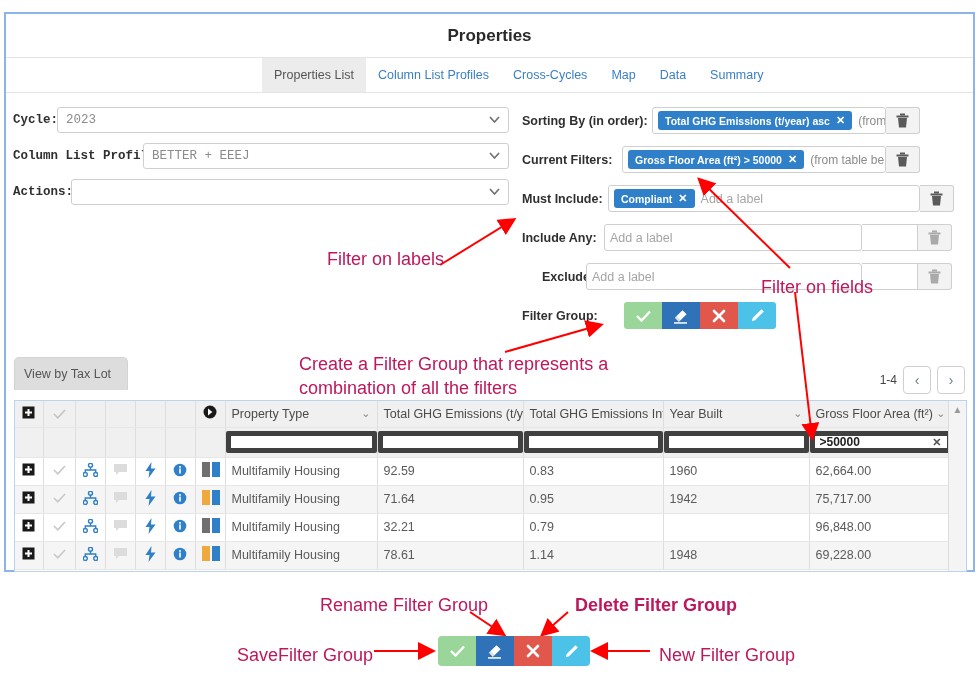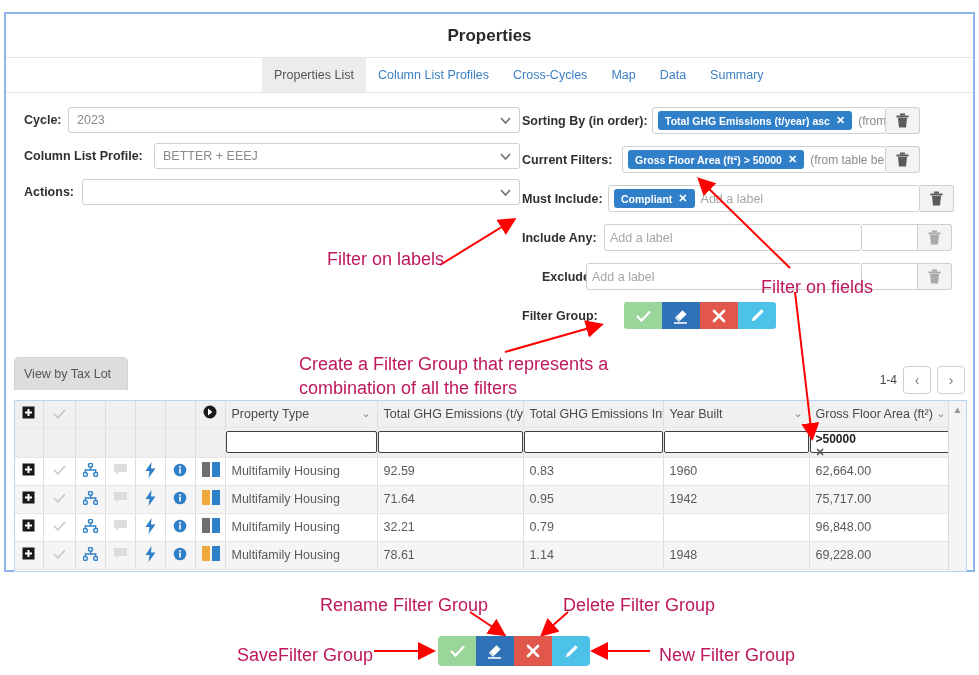--- a/index.html
+++ b/index.html
@@ -59,21 +59,21 @@
     padding: 12px 0 0 0;
     height: 245px;
   }
 
   .frow {
     display: flex; align-items: center;
     margin-bottom: 11px;
   }
 
   
-  .left-col { position: absolute; left: 18px; top: 14px; width: 496px; }
+  .left-col { position: absolute; left: 7px; top: 14px; width: 496px; font-family: Liberation Mono, monospace; }
   .left-col .frow { height: 25px; }
   .lbl {
     font-size: 12.5px; font-weight: bold; color: #2f2f2f;
     white-space: nowrap;
   }
   .lbl-cycle   { width: 44px; }
   .lbl-profile { width: 130px; }
   .lbl-actions { width: 58px; }
 
   .select-box {
@@ -243,25 +243,25 @@
   }
   .hdr-title .chev { color: #8a8a8a; font-size: 11px; }
   .hdr-icon { text-align: center; }
   .filter-row td {
     background: #f0f0f0;
     height: 30px;
     padding: 0 5px;
   }
   .fi {
     width: 100%; height: 22px;
-    border: 1px solid #404040; border-radius: 2px;
+    border: 5px solid #404040; border-radius: 2px;
     background: #fff;
-    display: flex; justify-content: space-between;
+    display: flex; align-items: center; justify-content: space-between;
     padding: 0 5px;
-    font-size: 12px; color: #333; flex-direction: column;
+    font-size: 12px; color: #333;
   }
   .fi .val { font-weight: bold; color: #222; }
   .fi .clr { color: #555; font-weight: bold; font-size: 11px; }
 
   tbody.body td {
     height: 28px;
     font-size: 12.5px;
     color: #5a5a5a;
     padding: 0 6px;
     vertical-align: middle;
@@ -787,21 +787,21 @@
     <line x1="650" y1="651" x2="594" y2="651" stroke="#ff0000" stroke-width="2" marker-end="url(#ah)"></line>
   </svg>
 
   <div class="anno" style="left:327px;top:247px;">Filter on labels</div>
   <div class="anno" style="left:761px;top:275px;">Filter on fields</div>
   <div class="anno" style="left:299px;top:352px;">
     <div>Create a Filter Group that represents a</div>
     <div>combination of all the filters</div>
   </div>
   <div class="anno" style="left:320px;top:593px;">Rename Filter Group</div>
-  <div class="anno" style="left:563px;top:593px;">Delete Filter Group</div>
+  <div class="anno" style="left:575px;top:593px;font-weight:bold;">Delete Filter Group</div>
   <div class="anno" style="left:237px;top:643px;">SaveFilter Group</div>
   <div class="anno" style="left:659px;top:643px;">New Filter Group</div>
 
   <div class="legend-btns">
     <div class="fg-btn fg-save">
       <svg width="15" height="12" viewBox="0 0 15 12">
           <path d="M1 6 L5.5 10.5 L14 1.5" stroke="#ffffff" stroke-width="2.4" fill="none"></path>
         </svg>
     </div>
     <div class="fg-btn fg-rename">

